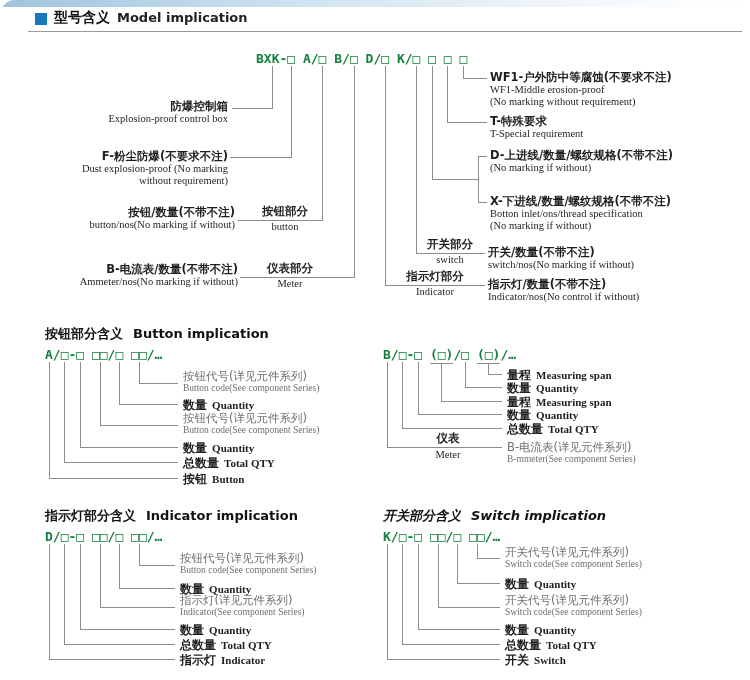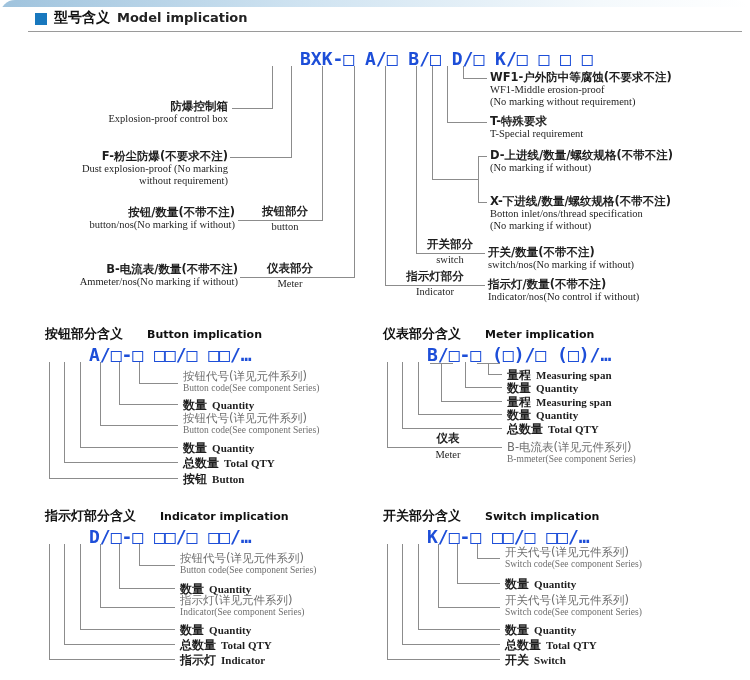--- a/index.html
+++ b/index.html
@@ -6,33 +6,33 @@
   #page{position:relative;width:750px;height:680px;background:#fff;overflow:hidden;
         font-family:"DejaVu Sans","Liberation Sans",sans-serif;border-radius:15px;}
   #topbar{position:absolute;left:0;top:0;width:750px;height:7px;
           background:linear-gradient(90deg,#9fc3dd 0%,#cfe3f1 40%,#f4f9fc 80%,#ffffff 100%);}
   #hdr-square{position:absolute;left:35px;top:13px;width:12px;height:12px;background:#1878be;}
   .hdr-zh{position:absolute;left:54px;top:9px;font-size:14px;font-weight:bold;color:#111;}
   .hdr-en{position:absolute;left:117px;top:10px;font-size:13px;font-weight:bold;color:#222;}
   #hdr-rule{position:absolute;left:28px;top:31px;width:714px;height:1px;background:#9a9a9a;}
   #lines{position:absolute;left:0;top:0;width:750px;height:680px;}
   .code{position:absolute;font-family:"DejaVu Sans Mono","Liberation Mono",monospace;
-        font-size:18px;font-weight:bold;color:#1d4ed8;white-space:pre;line-height:14px;margin-left:44px;}
+        font-size:13px;font-weight:bold;color:#15803d;white-space:pre;line-height:14px;}
   .lbl{position:absolute;white-space:nowrap;line-height:14px;}
   .zh{font-size:12px;font-weight:bold;color:#1e1e1e;}
   .zhm{font-size:11.5px;font-weight:bold;color:#1e1e1e;display:block;line-height:13px;}
   .en{font-family:"Liberation Serif","DejaVu Serif",serif;font-size:10.5px;color:#1e1e1e;
       display:block;line-height:12px;}
   .enb{font-family:"Liberation Serif","DejaVu Serif",serif;font-weight:bold;font-size:11px;color:#1e1e1e;}
   .right{text-align:right;}
   .center{text-align:center;}
   .gray .zh{font-weight:normal;color:#6f6f6f;font-size:11.5px;display:block;line-height:14px;}
   .gray .en{color:#6f6f6f;font-size:9.5px;line-height:11px;}
   .title-zh{font-size:13px;font-weight:bold;color:#111;}
-  .title-en{font-size:11px;font-weight:bold;color:#111;margin-left:24px;}
+  .title-en{font-size:13px;font-weight:bold;color:#111;margin-left:10px;}
 </style>
 </head>
 <body>
 
 <div id="page">
   <div id="topbar"></div>
 
   <div id="hdr-square"></div>
   <div class="hdr-zh">型号含义</div>
   <div class="hdr-en">Model implication</div>
@@ -165,23 +165,20 @@
   </div>
   <div class="lbl" style="left:183px;top:455px;">
     <span class="zh">总数量</span>
     <span class="enb">Total QTY</span>
   </div>
   <div class="lbl" style="left:183px;top:471px;">
     <span class="zh">按钮</span>
     <span class="enb">Button</span>
   </div>
 
-  <div class="lbl" style="left:383px;top:326px;">
-    <span class="title-zh">仪表部分含义</span><span class="title-en">Meter implication</span>
-  </div>
   <div class="code" style="left:383px;top:348px;">B/□-□ (□)/□ (□)/…</div>
   <div class="lbl" style="left:507px;top:367px;">
     <span class="zh">量程</span>
     <span class="enb">Measuring span</span>
   </div>
   <div class="lbl" style="left:507px;top:380px;">
     <span class="zh">数量</span>
     <span class="enb">Quantity</span>
   </div>
   <div class="lbl" style="left:507px;top:394px;">
@@ -227,21 +224,21 @@
   </div>
   <div class="lbl" style="left:180px;top:637px;">
     <span class="zh">总数量</span>
     <span class="enb">Total QTY</span>
   </div>
   <div class="lbl" style="left:180px;top:652px;">
     <span class="zh">指示灯</span>
     <span class="enb">Indicator</span>
   </div>
 
-  <div class="lbl" style="left:383px;top:508px;">
+  <div class="lbl" style="left:383px;top:508px;font-style:italic;">
     <span class="title-zh">开关部分含义</span><span class="title-en">Switch implication</span>
   </div>
   <div class="code" style="left:383px;top:530px;">K/□-□ □□/□ □□/…</div>
   <div class="lbl gray" style="left:505px;top:545px;">
     <span class="zh">开关代号(详见元件系列)</span>
     <span class="en">Switch code(See component Series)</span>
   </div>
   <div class="lbl" style="left:505px;top:576px;">
     <span class="zh">数量</span>
     <span class="enb">Quantity</span>

